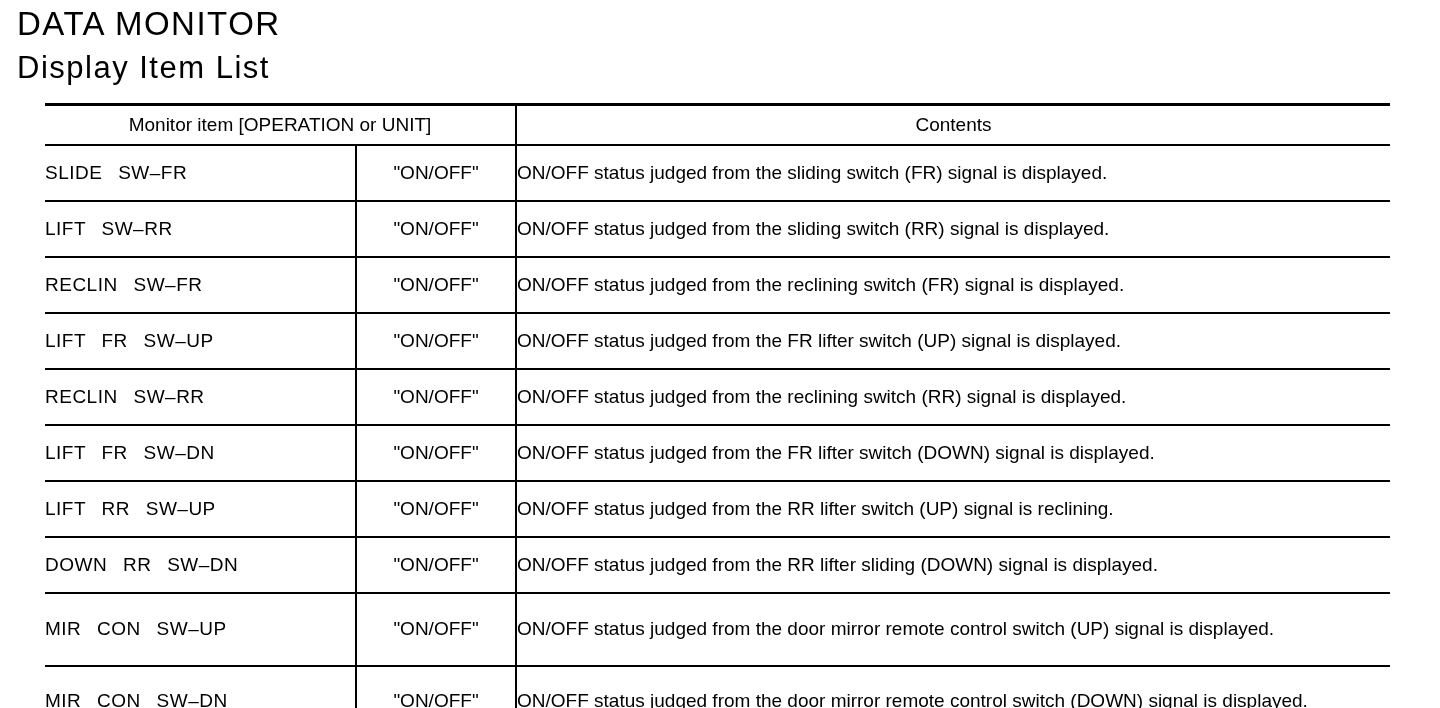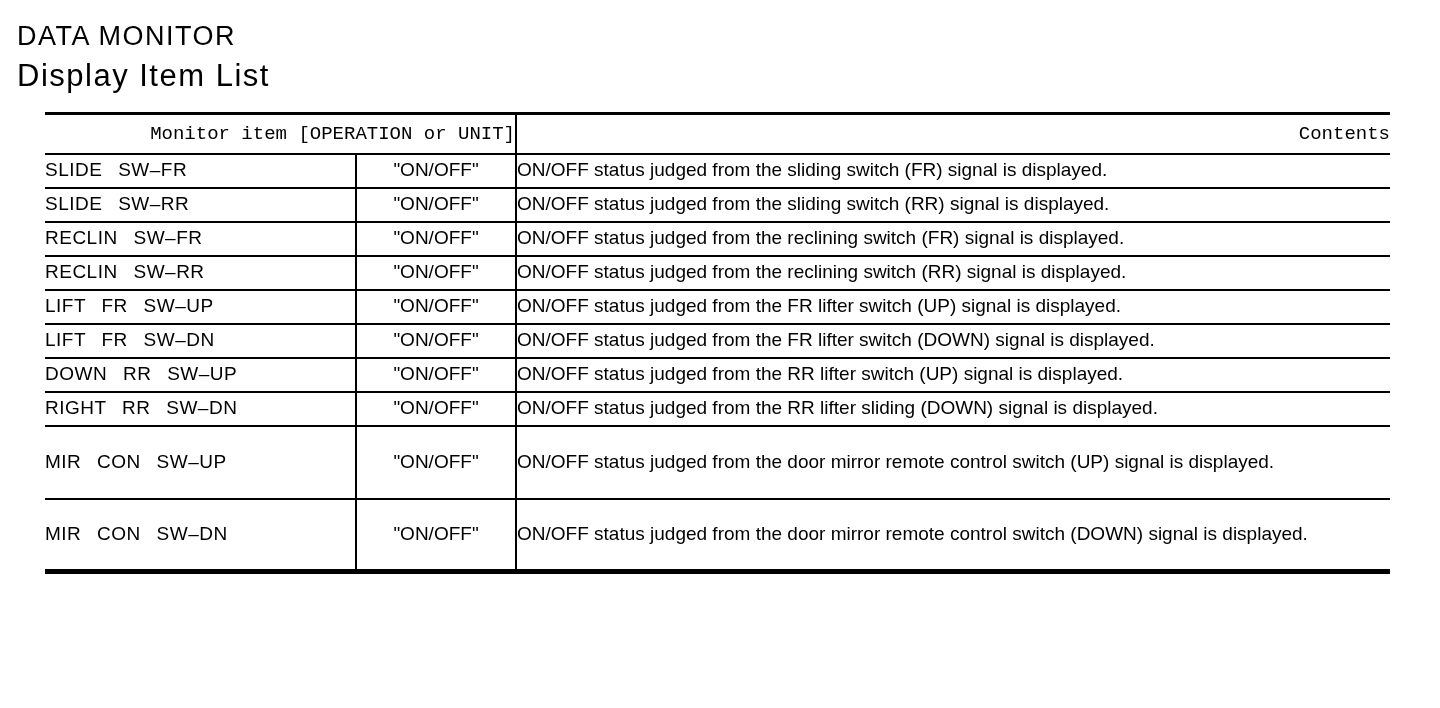--- a/index.html
+++ b/index.html
@@ -10,24 +10,24 @@
     font-family: "Liberation Sans", sans-serif;
   }
   .page {
     position: relative;
     width: 1440px;
     height: 708px;
     background: #ffffff;
     overflow: hidden;
   }
   .title {
-    font-size: 27px;
+    font-size: 33px;
     font-weight: 400;
     letter-spacing: 1.5px;
-    margin: 20px 0 0 17px;
+    margin: 4px 0 0 17px;
     line-height: 1.2;
   }
   .subtitle {
     font-size: 31px;
     font-weight: 400;
     letter-spacing: 1.5px;
     margin: 5px 13px 0 17px;
     line-height: 1.2;
   }
   table.items {
@@ -37,35 +37,34 @@
     width: 1345px;
     border-top: 3px solid #000;
     border-bottom: 5px solid #000;
     font-size: 19px;
   }
   col.c1 { width: 311px; }
   col.c2 { width: 160px; }
   col.c3 { width: 874px; }
   table.items th {
     font-weight: 400;
-    text-align: right;
+    text-align: center;
     vertical-align: middle;
     height: 38px;
     border-bottom: 2px solid #000;
     padding: 0;
-    font-family: Liberation Mono, monospace;
   }
   table.items th.merged { border-right: 2px solid #000; }
   table.items td {
     vertical-align: middle;
     border-bottom: 2px solid #000;
     padding: 0;
     line-height: 1.5;
   }
-  table.items tr.row { height: 34px; }
+  table.items tr.row { height: 56px; }
   table.items tr.row-tall { height: 73px; margin-top: 40px; }
   td.cell-item {
     padding-left: 15px;
     border-right: 2px solid #000;
     word-spacing: 10px;
     letter-spacing: 0.5px;
     white-space: nowrap;
   }
   td.cell-op {
     text-align: center;
@@ -95,51 +94,51 @@
         <th>Contents</th>
       </tr>
     </thead>
     <tbody>
       <tr class="row">
         <td class="cell-item">SLIDE SW–FR</td>
         <td class="cell-op">"ON/OFF"</td>
         <td class="cell-contents">ON/OFF status judged from the sliding switch (FR) signal is displayed.</td>
       </tr>
       <tr class="row">
-        <td class="cell-item">SLIDE SW–RR</td>
+        <td class="cell-item">LIFT SW–RR</td>
         <td class="cell-op">"ON/OFF"</td>
         <td class="cell-contents">ON/OFF status judged from the sliding switch (RR) signal is displayed.</td>
       </tr>
       <tr class="row">
         <td class="cell-item">RECLIN SW–FR</td>
         <td class="cell-op">"ON/OFF"</td>
         <td class="cell-contents">ON/OFF status judged from the reclining switch (FR) signal is displayed.</td>
       </tr>
       <tr class="row">
+        <td class="cell-item">LIFT FR SW–UP</td>
+        <td class="cell-op">"ON/OFF"</td>
+        <td class="cell-contents">ON/OFF status judged from the FR lifter switch (UP) signal is displayed.</td>
+      </tr>
+      <tr class="row">
         <td class="cell-item">RECLIN SW–RR</td>
         <td class="cell-op">"ON/OFF"</td>
         <td class="cell-contents">ON/OFF status judged from the reclining switch (RR) signal is displayed.</td>
-      </tr>
-      <tr class="row">
-        <td class="cell-item">LIFT FR SW–UP</td>
-        <td class="cell-op">"ON/OFF"</td>
-        <td class="cell-contents">ON/OFF status judged from the FR lifter switch (UP) signal is displayed.</td>
       </tr>
       <tr class="row">
         <td class="cell-item">LIFT FR SW–DN</td>
         <td class="cell-op">"ON/OFF"</td>
         <td class="cell-contents">ON/OFF status judged from the FR lifter switch (DOWN) signal is displayed.</td>
       </tr>
       <tr class="row">
-        <td class="cell-item">DOWN RR SW–UP</td>
+        <td class="cell-item">LIFT RR SW–UP</td>
         <td class="cell-op">"ON/OFF"</td>
-        <td class="cell-contents">ON/OFF status judged from the RR lifter switch (UP) signal is displayed.</td>
+        <td class="cell-contents">ON/OFF status judged from the RR lifter switch (UP) signal is reclining.</td>
       </tr>
       <tr class="row">
-        <td class="cell-item">RIGHT RR SW–DN</td>
+        <td class="cell-item">DOWN RR SW–DN</td>
         <td class="cell-op">"ON/OFF"</td>
         <td class="cell-contents">ON/OFF status judged from the RR lifter sliding (DOWN) signal is displayed.</td>
       </tr>
       <tr class="row-tall">
         <td class="cell-item">MIR CON SW–UP</td>
         <td class="cell-op">"ON/OFF"</td>
         <td class="cell-contents">ON/OFF status judged from the door mirror remote control switch (UP) signal is displayed.</td>
       </tr>
       <tr class="row-tall">
         <td class="cell-item">MIR CON SW–DN</td>

